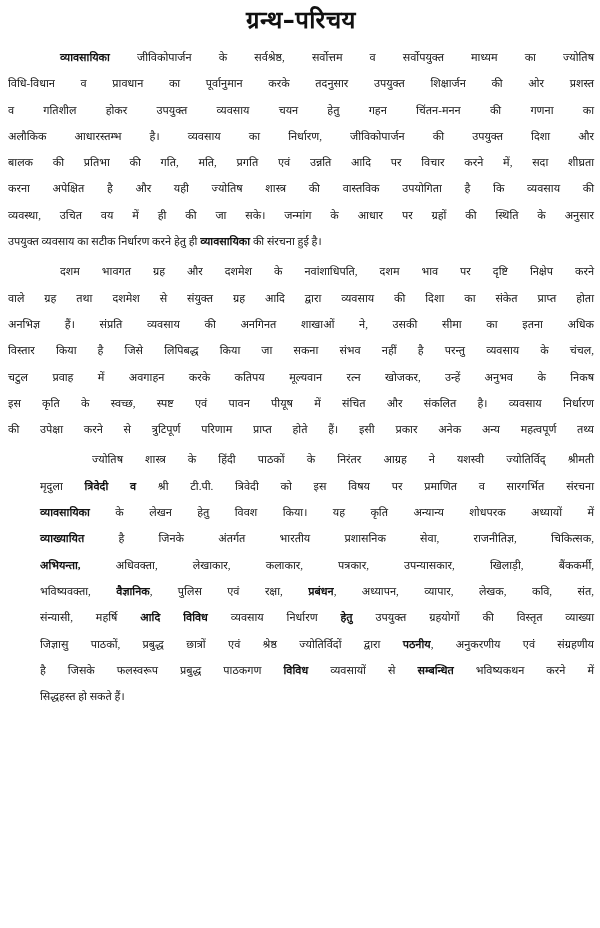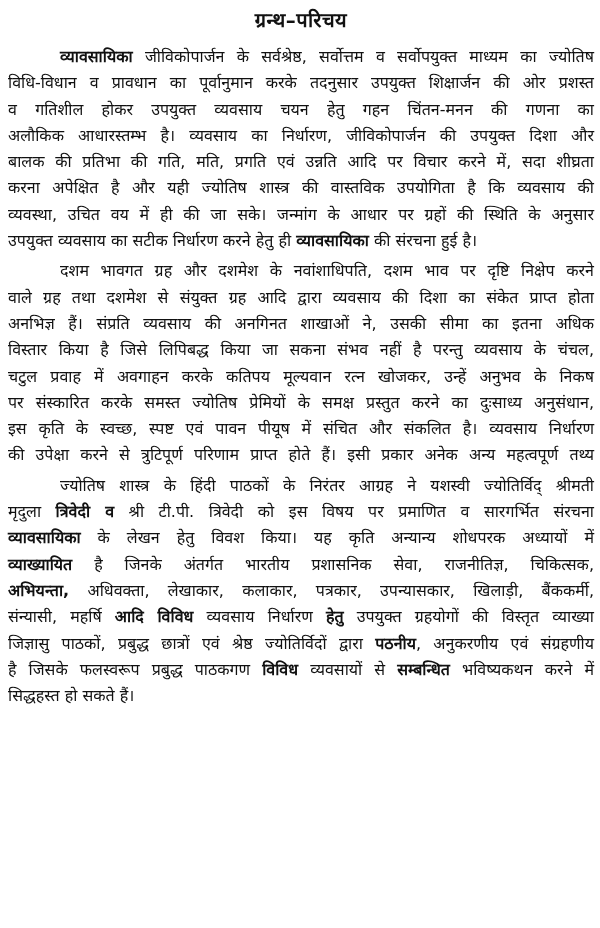--- a/index.html
+++ b/index.html
@@ -4,34 +4,35 @@
   <style>
     html, body { margin: 0; padding: 0; background: #ffffff; }
     body {
       width: 600px; height: 928px; overflow: hidden;
       font-family: "DejaVu Sans", "Liberation Sans", sans-serif;
       color: #111111;
     }
     .page { position: relative; width: 600px; height: 928px; box-sizing: border-box; padding: 0 6px 0 8px; }
     .title {
       text-align: center;
-      font-size: 20px;
+      font-size: 24px;
       font-weight: bold;
       line-height: 36px;
       margin: 2px 0 6px 0;
       letter-spacing: 0.5px;
       color: #111;
     }
     .para {
-      font-size: 16px;
+      font-size: 11px;
       line-height: 26.3px;
       text-align: justify;
       text-indent: 52px;
       margin: 0 0 4px 0;
       word-spacing: 0px;
+      font-family: Liberation Serif, serif;
     }
     .line { display: block; text-align: justify; text-align-last: justify; white-space: nowrap; }
     .line.first { padding-left: 52px; }
     .line.last { text-align-last: left; }
     .bold { font-weight: bold; }
   </style>
 </head>
 <body>
 
 <div class="page">
@@ -46,29 +47,29 @@
         <span class="line"><span>करना अपेक्षित है और यही ज्योतिष शास्त्र की वास्तविक उपयोगिता है कि व्यवसाय की</span></span>
         <span class="line"><span>व्यवस्था, उचित वय में ही की जा सके। जन्मांग के आधार पर ग्रहों की स्थिति के अनुसार</span></span>
         <span class="line last"><span>उपयुक्त व्यवसाय का सटीक निर्धारण करने हेतु ही </span><span class="bold">व्यावसायिका</span><span> की संरचना हुई है।</span></span>
       </div>
       <div class="para" style="text-indent: 0px;">
         <span class="line first"><span>दशम भावगत ग्रह और दशमेश के नवांशाधिपति, दशम भाव पर दृष्टि निक्षेप करने</span></span>
         <span class="line"><span>वाले ग्रह तथा दशमेश से संयुक्त ग्रह आदि द्वारा व्यवसाय की दिशा का संकेत प्राप्त होता</span></span>
         <span class="line"><span>अनभिज्ञ हैं। संप्रति व्यवसाय की अनगिनत शाखाओं ने, उसकी सीमा का इतना अधिक</span></span>
         <span class="line"><span>विस्तार किया है जिसे लिपिबद्ध किया जा सकना संभव नहीं है परन्तु व्यवसाय के चंचल,</span></span>
         <span class="line"><span>चटुल प्रवाह में अवगाहन करके कतिपय मूल्यवान रत्न खोजकर, उन्हें अनुभव के निकष</span></span>
-        <span class="line"><span>पर संस्कारित करके समस्त ज्योतिष प्रेमियों के समक्ष प्रस्तुत करने का दुःसाध्य अनुसंधान,</span></span>
         <span class="line"><span>इस कृति के स्वच्छ, स्पष्ट एवं पावन पीयूष में संचित और संकलित है। व्यवसाय निर्धारण</span></span>
         <span class="line"><span>की उपेक्षा करने से त्रुटिपूर्ण परिणाम प्राप्त होते हैं। इसी प्रकार अनेक अन्य महत्वपूर्ण तथ्य</span></span>
       </div>
-      <div class="para" style="text-indent: 0px;">
+      <div class="para" style="text-indent: 0px; margin-left: 32px;">
         <span class="line first"><span>ज्योतिष शास्त्र के हिंदी पाठकों के निरंतर आग्रह ने यशस्वी ज्योतिर्विद् श्रीमती</span></span>
         <span class="line"><span>मृदुला </span><span class="bold">त्रिवेदी व</span><span> श्री टी.पी. त्रिवेदी को इस विषय पर प्रमाणित व सारगर्भित संरचना</span></span>
         <span class="line"><span class="bold">व्यावसायिका</span><span> के लेखन हेतु विवश किया। यह कृति अन्यान्य शोधपरक अध्यायों में</span></span>
         <span class="line"><span class="bold">व्याख्यायित</span><span> है जिनके अंतर्गत भारतीय प्रशासनिक सेवा, राजनीतिज्ञ, चिकित्सक,</span></span>
         <span class="line"><span class="bold">अभियन्ता,</span><span> अधिवक्ता, लेखाकार, कलाकार, पत्रकार, उपन्यासकार, खिलाड़ी, बैंककर्मी,</span></span>
+        <span class="line"><span>भविष्यवक्ता, </span><span class="bold">वैज्ञानिक</span><span>, पुलिस एवं रक्षा, </span><span class="bold">प्रबंधन</span><span>, अध्यापन, व्यापार, लेखक, कवि, संत,</span></span>
         <span class="line"><span>संन्यासी, महर्षि </span><span class="bold">आदि विविध</span><span> व्यवसाय निर्धारण </span><span class="bold">हेतु</span><span> उपयुक्त ग्रहयोगों की विस्तृत व्याख्या</span></span>
         <span class="line"><span>जिज्ञासु पाठकों, प्रबुद्ध छात्रों एवं श्रेष्ठ ज्योतिर्विदों द्वारा </span><span class="bold">पठनीय</span><span>, अनुकरणीय एवं संग्रहणीय</span></span>
         <span class="line"><span>है जिसके फलस्वरूप प्रबुद्ध पाठकगण </span><span class="bold">विविध</span><span> व्यवसायों से </span><span class="bold">सम्बन्धित</span><span> भविष्यकथन करने में</span></span>
         <span class="line last"><span>सिद्धहस्त हो सकते हैं।</span></span>
       </div>
     </div>
 </div>
 
 </body></html>

